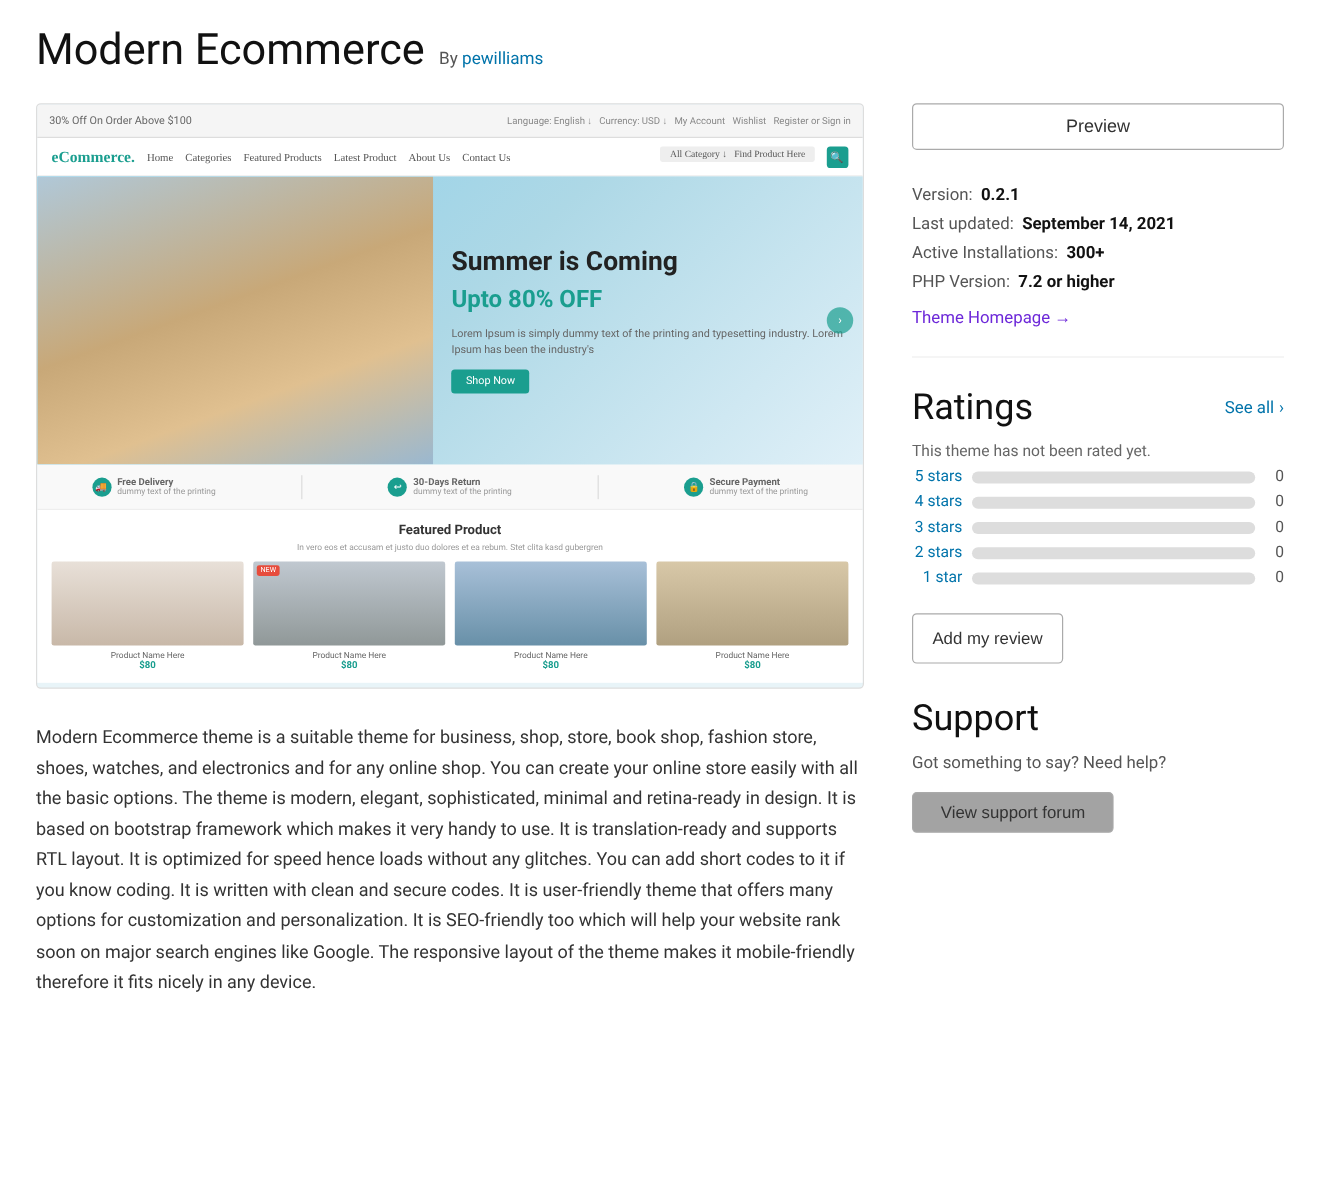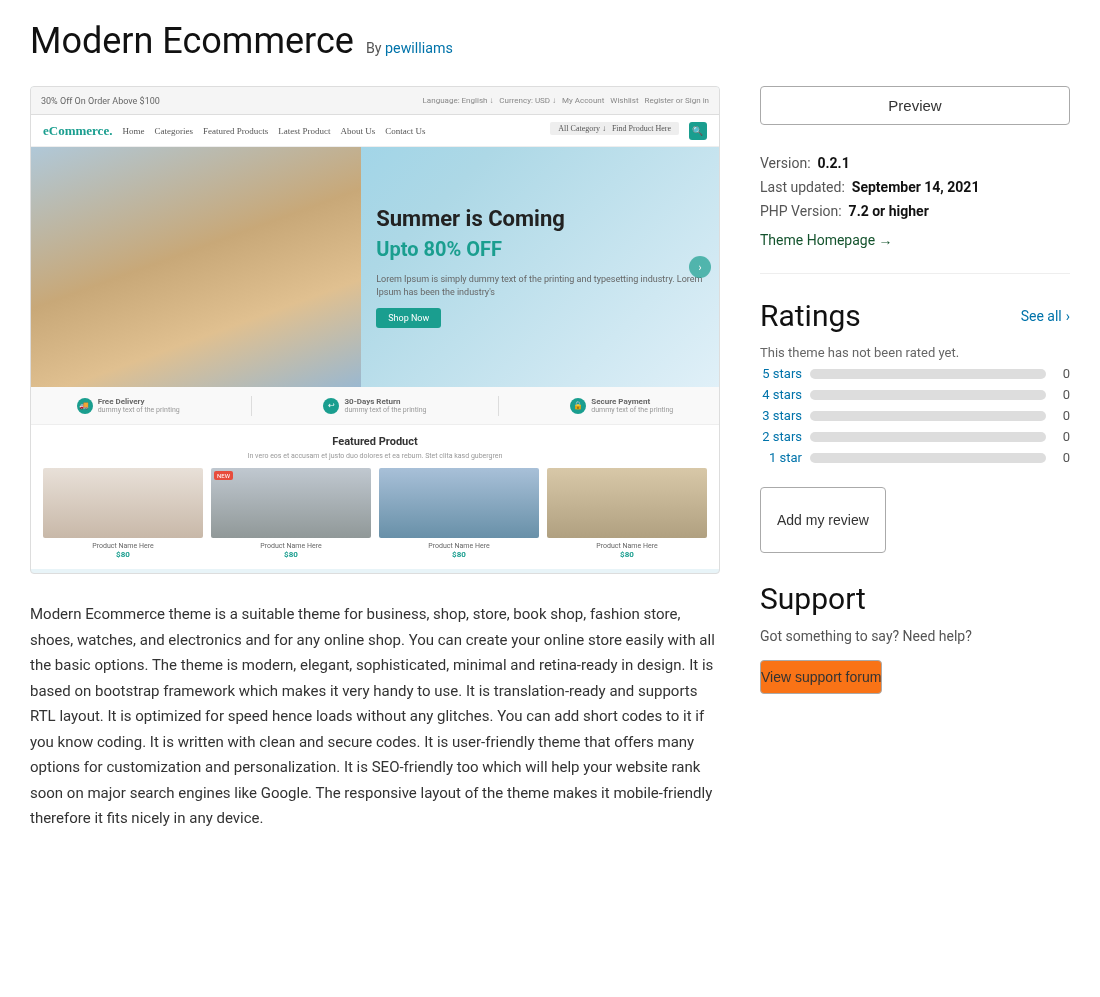--- a/index.html
+++ b/index.html
@@ -292,21 +292,21 @@
     }
     .meta-row {
       margin-bottom: 8px;
       font-size: 14px;
       color: #555;
     }
     .meta-row strong {
       color: #111;
     }
     .theme-homepage-link {
-      color: #14532d;
+      color: #6d28d9;
       text-decoration: none;
       font-size: 14px;
     }
 
     .section-divider {
       border: none;
       border-top: 1px solid #eee;
       margin: 24px 0;
     }
 
@@ -364,21 +364,21 @@
     }
     .rating-count {
       font-size: 13px;
       color: #555;
       width: 16px;
       text-align: right;
     }
 
     .add-review-btn {
       margin-top: 16px;
-      padding: 24px 16px;
+      padding: 12px 16px;
       border: 1px solid #aaa;
       background: #fff;
       color: #333;
       font-size: 14px;
       border-radius: 4px;
       cursor: pointer;
     }
 
     .support-section {
       margin-top: 28px;
@@ -388,23 +388,23 @@
       font-weight: 400;
       color: #111;
       margin-bottom: 12px;
     }
     .support-text {
       font-size: 14px;
       color: #555;
       margin-bottom: 16px;
     }
     .view-forum-btn {
-      padding: 8px 0;
+      padding: 8px 23px;
       border: 1px solid #aaa;
-      background: #f97316;
+      background: #a3a3a3;
       color: #333;
       font-size: 14px;
       border-radius: 4px;
       cursor: pointer;
     }
   </style>
 </head>
 <body>
 
 <div class="page-header">
@@ -534,20 +534,24 @@
     <div class="meta-info">
       <div class="meta-row">
         <span>Version:</span>
         &nbsp;<strong>0.2.1</strong>
       </div>
       <div class="meta-row">
         <span>Last updated:</span>
         &nbsp;<strong>September 14, 2021</strong>
       </div>
       <div class="meta-row">
+        <span>Active Installations:</span>
+        &nbsp;<strong>300+</strong>
+      </div>
+      <div class="meta-row">
         <span>PHP Version:</span>
         &nbsp;<strong>7.2 or higher</strong>
       </div>
       <div style="margin-top: 12px;">
         <a class="theme-homepage-link" href="#">Theme Homepage →</a>
       </div>
     </div>
 
     <hr class="section-divider">
 

